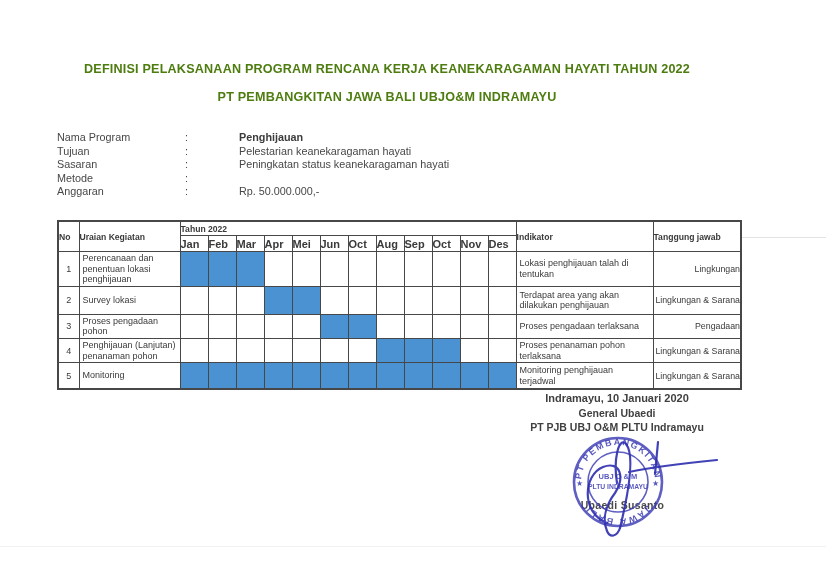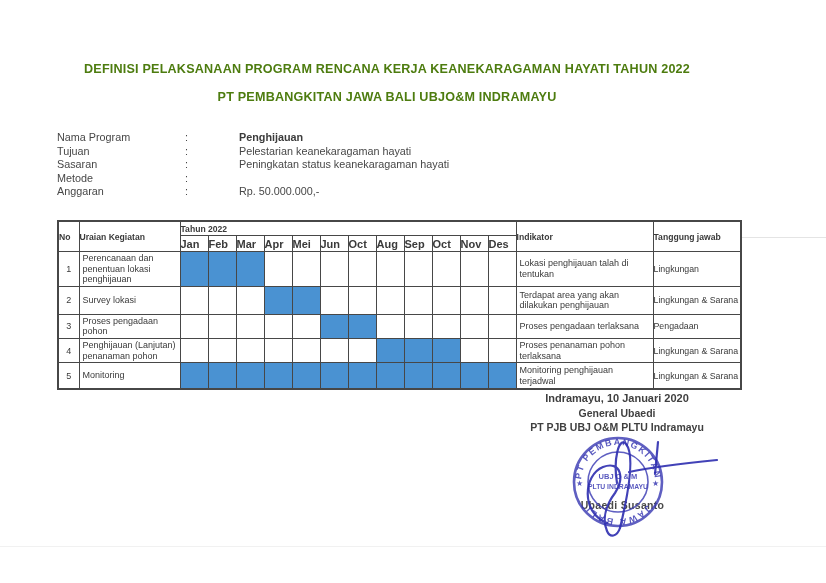--- a/index.html
+++ b/index.html
@@ -21,21 +21,21 @@
 
   table.tbl{position:absolute;left:57px;top:220px;border-collapse:collapse;
     table-layout:fixed;border:2px solid #474747;}
   .tbl th,.tbl td{border:1.4px solid #474747;padding:0;font-size:9px;color:#3a3a3a;
     overflow:hidden;}
   .tbl th{font-weight:bold;text-align:left;}
   tr.h1 th{height:13px;font-size:8.6px;}
   tr.h2 th{height:15px;font-size:11px;margin-top:17px;}
   td.no{text-align:center;}
   td.act,td.ind{text-align:left;padding:1px 3px;line-height:1.18;font-size:9px;}
-  td.resp{text-align:left;font-size:8.8px;}
+  td.resp{text-align:right;font-size:8.8px;}
   td.mc{background:#ffffff;}
 
   .sig-block{position:absolute;left:497px;top:392px;width:240px;text-align:center;
     font-weight:bold;color:#3f3f3f;}
   .sig-date{font-size:11px;}
   .sig-role{font-size:10.5px;margin-top:3px;}
   .sig-company{font-size:10.5px;margin-top:2px;}
 
   .signatory-name{position:absolute;left:550px;top:499px;width:145px;text-align:center;
     font-weight:bold;font-size:10.5px;color:#4a4a4a;letter-spacing:.3px;}

